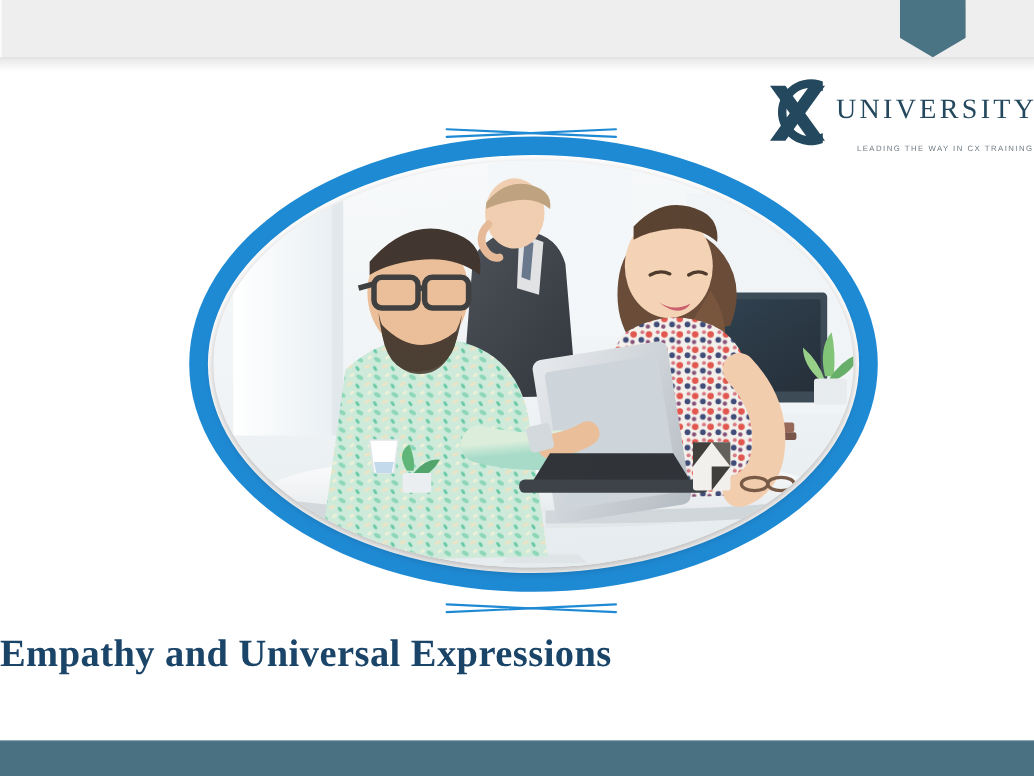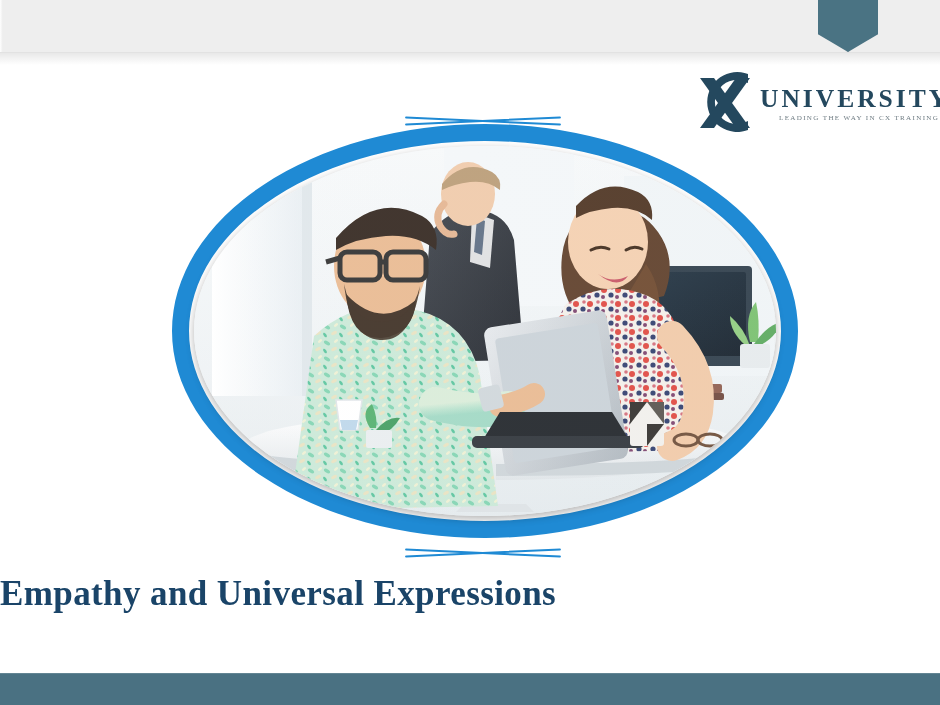--- a/index.html
+++ b/index.html
@@ -39,26 +39,26 @@
   .logo-mark{
     position:absolute;left:0;top:0;width:88px;height:72px;
   }
   .logo-text{
     position:absolute;left:72px;top:20px;width:166px;
   }
   .logo-university{
     font-family:"Liberation Serif",serif;
     font-size:25.5px;letter-spacing:3.0px;
     color:#24485e;line-height:1;
-    white-space:nowrap;font-weight:700;
+    white-space:nowrap;font-weight:400;
   }
   .logo-tagline{
-    font-family:Liberation Serif, serif;
+    font-family:Liberation Sans, sans-serif;
     font-size:7.1px;letter-spacing:1.32px;
-    color:#6f7c83;margin-top:2px;white-space:nowrap;padding-left:19px;
+    color:#6f7c83;margin-top:19px;white-space:nowrap;padding-left:19px;
   }
 
   
   .oval-wrap{
     position:absolute;left:168px;top:112px;width:634px;height:450px;
   }
   .oval-ring{
     position:absolute;left:4px;top:12px;width:626px;height:414px;
     border-radius:50%;
     border:17px solid #1f8ad4;

